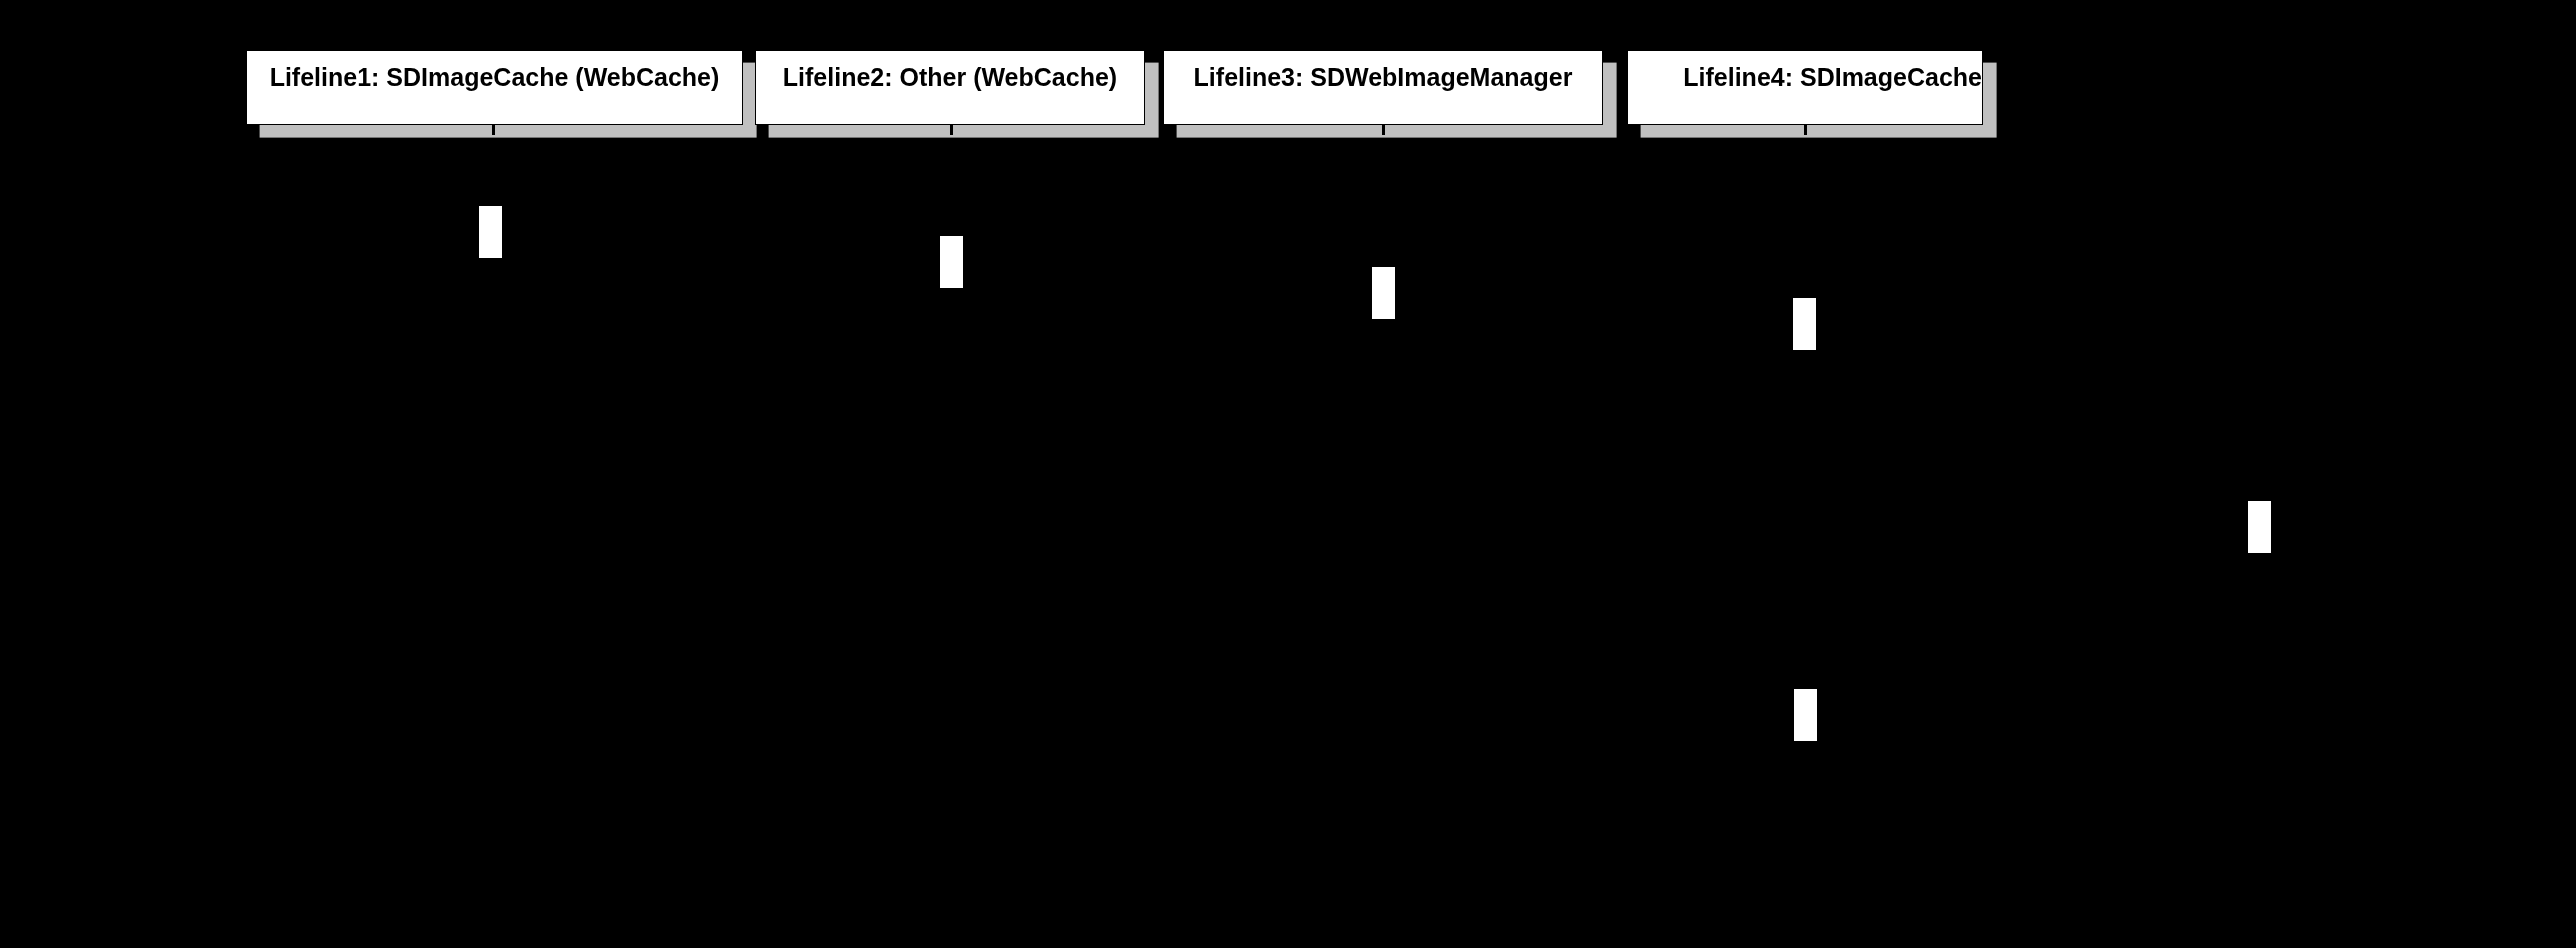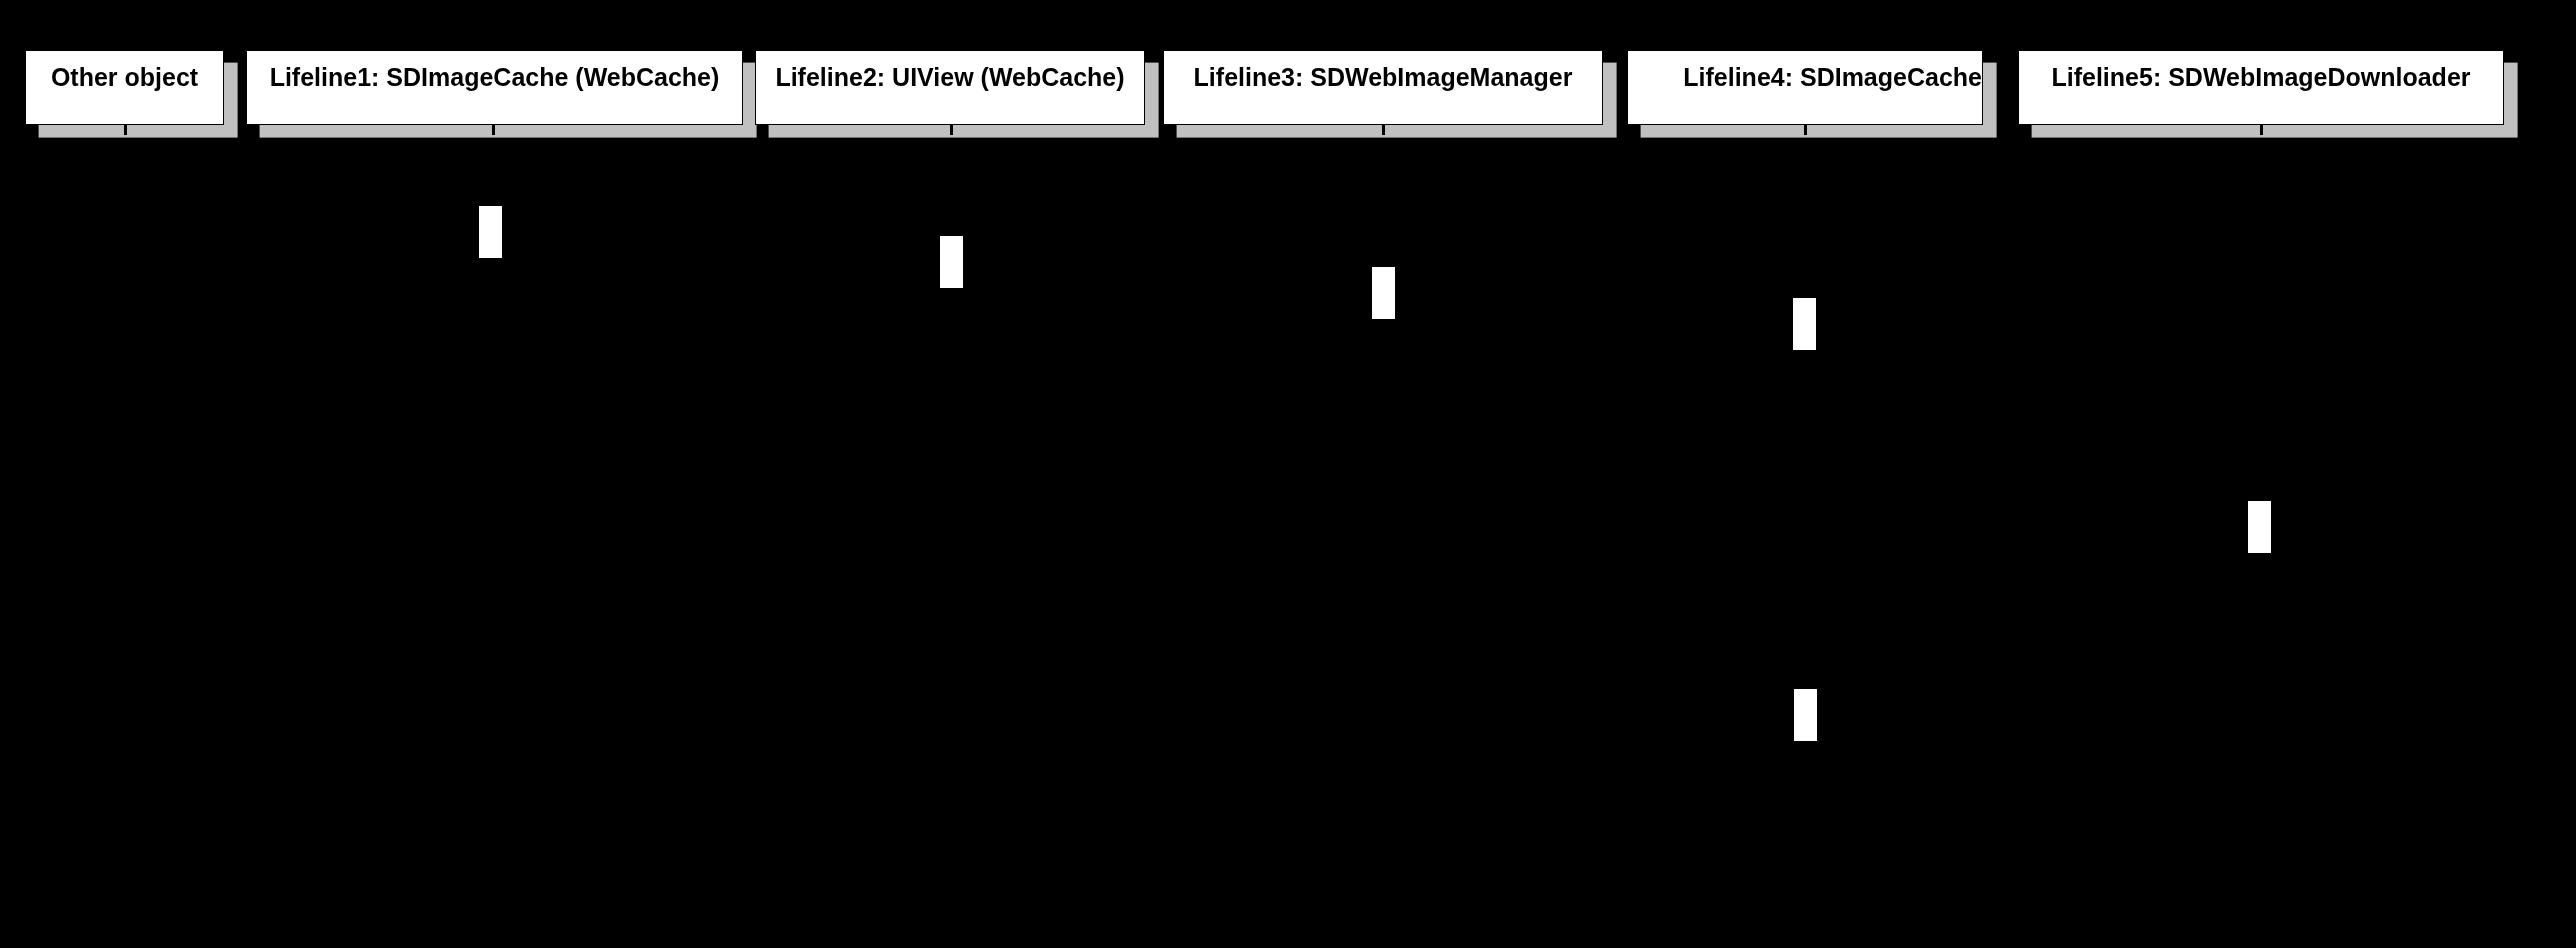--- a/index.html
+++ b/index.html
@@ -45,37 +45,31 @@
     position: absolute;
     width: 23px;
     background: #ffffff;
   }
 </style>
 </head>
 <body>
 
 <div class="stage">
 
-  <div class="head" style="left:25px; width:199px;">
-    <span class="head-label">Other object</span>
-  </div>
   <div class="head" style="left:246px; width:497px;">
     <span class="head-label">Lifeline1: SDImageCache (WebCache)</span>
   </div>
   <div class="head" style="left:755px; width:390px;">
-    <span class="head-label">Lifeline2: UIView (WebCache)</span>
+    <span class="head-label">Lifeline2: Other (WebCache)</span>
   </div>
   <div class="head" style="left:1163px; width:440px;text-decoration:underline;">
     <span class="head-label">Lifeline3: SDWebImageManager</span>
   </div>
   <div class="head" style="left:1627px; width:356px;text-align:right;">
     <span class="head-label">Lifeline4: SDImageCache</span>
-  </div>
-  <div class="head" style="left:2018px; width:486px;">
-    <span class="head-label">Lifeline5: SDWebImageDownloader</span>
   </div>
 
   <div class="tick" style="left:124px;"></div>
   <div class="tick" style="left:492px;"></div>
   <div class="tick" style="left:950px;"></div>
   <div class="tick" style="left:1382px;"></div>
   <div class="tick" style="left:1804px;"></div>
   <div class="tick" style="left:2260px;"></div>
 
   <div class="act" style="left:479px;  top:206px; height:52px;"></div>

